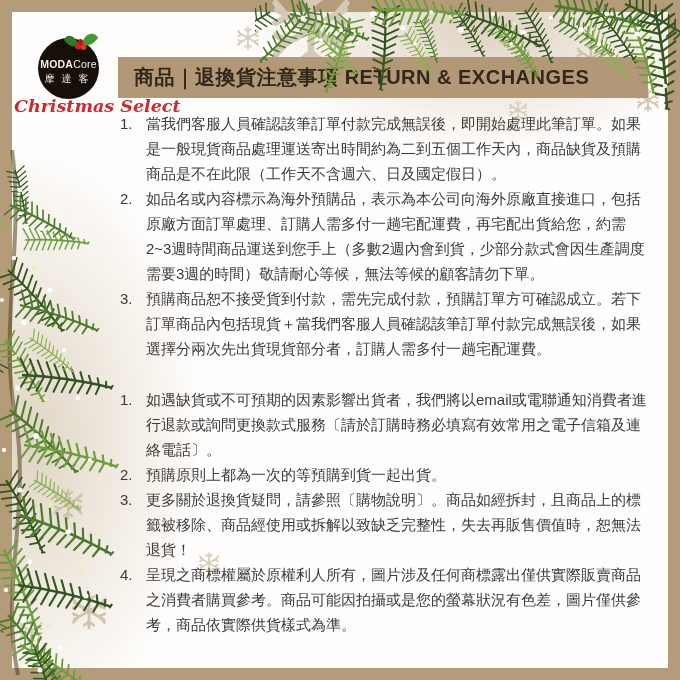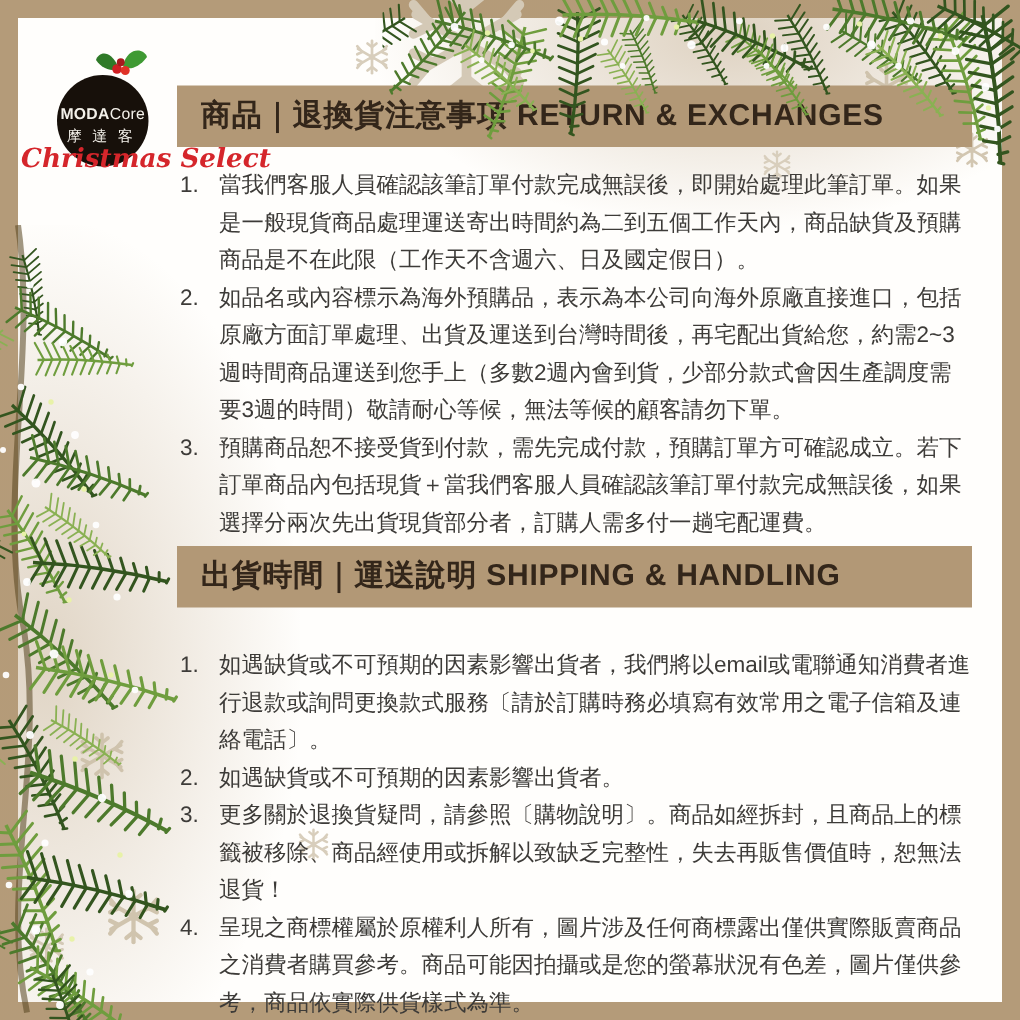--- a/index.html
+++ b/index.html
@@ -19,21 +19,21 @@
   .glow-left{
     position:absolute; left:0; top:150px; width:200px; height:530px;
     background:radial-gradient(ellipse at 15% 55%, rgba(181,155,120,.42), rgba(181,155,120,0) 72%);
   }
   .flake{ position:absolute; }
   .garland{ position:absolute; }
 
   
   .logo-wrap{ position:absolute; left:30px; top:30px; width:130px; }
   .logo-circle{
-    position:absolute; left:8px; top:20px; width:61px; height:61px; border-radius:50%;
+    position:absolute; left:8px; top:8px; width:61px; height:61px; border-radius:50%;
     background:var(--logo_bg,#17100a);
     display:flex; flex-direction:column; align-items:center; justify-content:center;
     color:#f4f1ea; padding-top:6px; box-sizing:border-box;
   }
   .logo-en{ font-size:10.5px; letter-spacing:.2px; white-space:nowrap;}
   .logo-en .moda{ font-weight:bold; }
   .logo-zh{ font-size:10px; letter-spacing:7px; padding-left:3px; margin-top:2px; white-space:nowrap;}
   .holly{ position:absolute; left:33px; top:-1px; z-index:3; }
   .tagline{
     position:absolute; left:-16px; top:66px; width:160px; text-align:center;
@@ -262,25 +262,24 @@
       <circle cx="20.5" cy="18" r="3" fill="#e03227"></circle>
       <circle cx="17.5" cy="12.5" r="2.6" fill="#a81a1e"></circle>
     </svg>
     <div class="tagline">Christmas Select</div>
   </div>
 
   <div class="content">
     <div class="section-heading first">商品｜退換貨注意事項 RETURN &amp; EXCHANGES</div>
     <ol class="notice">
       <li>當我們客服人員確認該筆訂單付款完成無誤後，即開始處理此筆訂單。如果是一般現貨商品處理運送寄出時間約為二到五個工作天內，商品缺貨及預購商品是不在此限（工作天不含週六、日及國定假日）。</li>
-      <li>如品名或內容標示為海外預購品，表示為本公司向海外原廠直接進口，包括原廠方面訂單處理、出貨及運送到台灣時間後，再宅配出貨給您，約需2~3週時間商品運送到您手上（多數2週內會到貨，少部分款式會因生產調度需要3週的時間）敬請耐心等候，無法等候的顧客請勿下單。</li>
+      <li>如品名或內容標示為海外預購品，表示為本公司向海外原廠直接進口，包括原廠方面訂單處理、訂購人需多付一趟宅配運費，再宅配出貨給您，約需2~3週時間商品運送到您手上（多數2週內會到貨，少部分款式會因生產調度需要3週的時間）敬請耐心等候，無法等候的顧客請勿下單。</li>
       <li>預購商品恕不接受貨到付款，需先完成付款，預購訂單方可確認成立。若下訂單商品內包括現貨＋當我們客服人員確認該筆訂單付款完成無誤後，如果選擇分兩次先出貨現貨部分者，訂購人需多付一趟宅配運費。</li>
     </ol>
-    <div class="section-heading second">出貨時間｜運送說明 SHIPPING &amp; HANDLING</div>
     <ol class="notice second">
       <li>如遇缺貨或不可預期的因素影響出貨者，我們將以email或電聯通知消費者進行退款或詢問更換款式服務〔請於訂購時務必填寫有效常用之電子信箱及連絡電話〕。</li>
-      <li>如遇缺貨或不可預期的因素影響出貨者。</li>
+      <li>預購原則上都為一次的等預購到貨一起出貨。</li>
       <li>更多關於退換貨疑問，請參照〔購物說明〕。商品如經拆封，且商品上的標籤被移除、商品經使用或拆解以致缺乏完整性，失去再販售價值時，恕無法退貨！</li>
       <li>呈現之商標權屬於原權利人所有，圖片涉及任何商標露出僅供實際販賣商品之消費者購買參考。商品可能因拍攝或是您的螢幕狀況有色差，圖片僅供參考，商品依實際供貨樣式為準。</li>
     </ol>
   </div>
 
 </div>
 
 </body></html>

